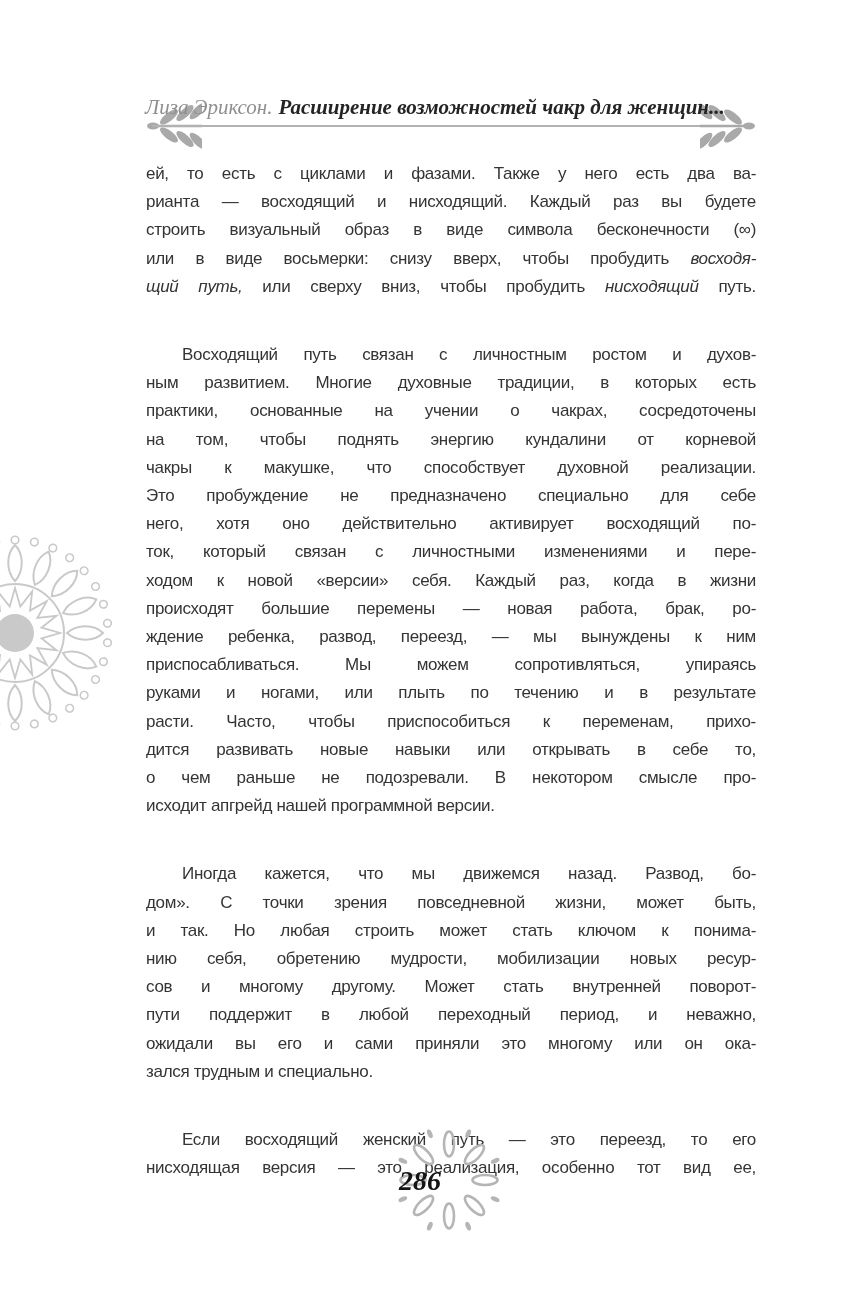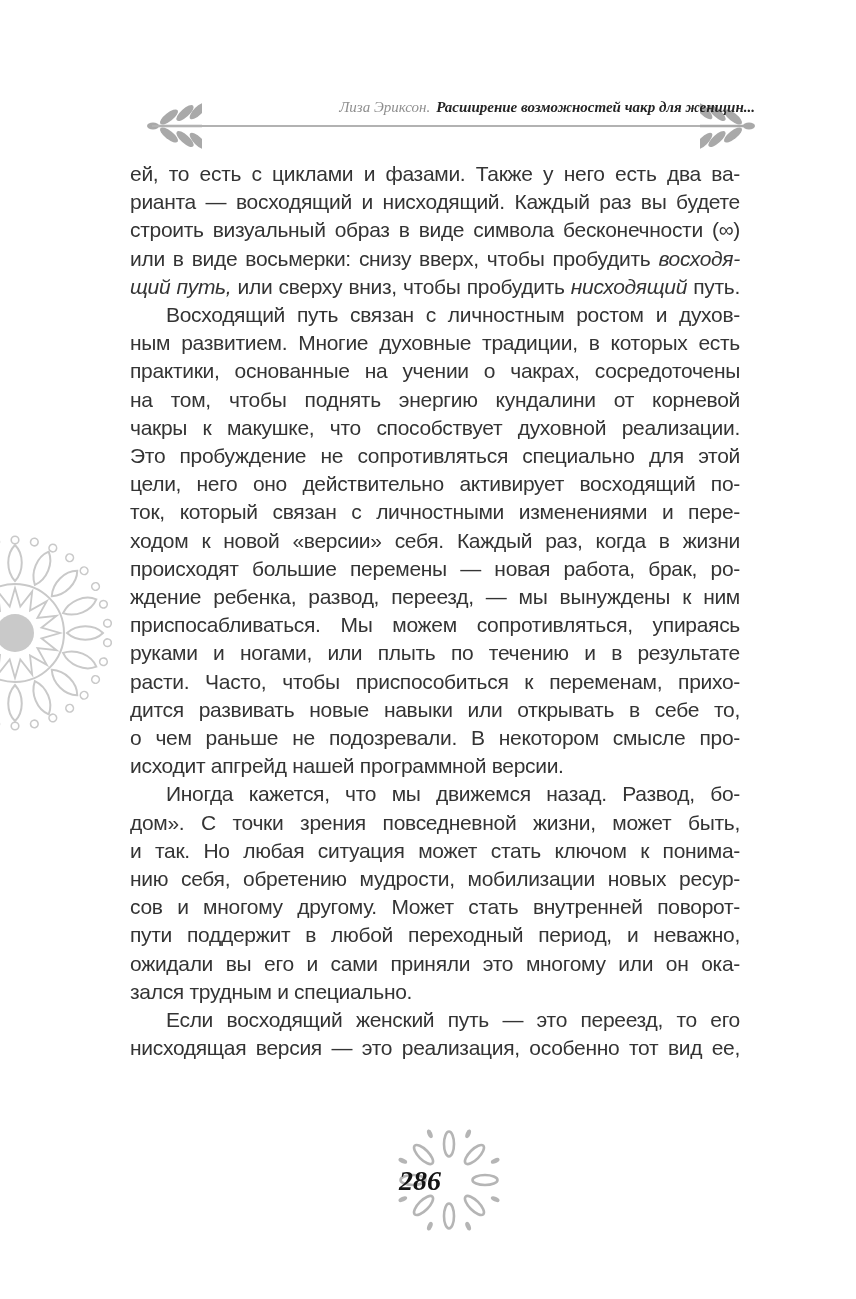--- a/index.html
+++ b/index.html
@@ -6,41 +6,41 @@
   .page{
     position:relative;
     width:856px;height:1299px;
     background:var(--background,#fff);
     overflow:hidden;
     font-family:"Liberation Sans",sans-serif;
   }
   
   .header-text{
     position:absolute;top:92px;left:145px;width:610px;height:30px;
-    text-align:right;line-height:30px;white-space:nowrap;
-    font-family:"Liberation Serif",serif;font-style:italic;font-size:15px;
+    text-align:left;line-height:30px;white-space:nowrap;
+    font-family:"Liberation Serif",serif;font-style:italic;font-size:21px;
   }
   .header-author{color:var(--header_author);font-weight:normal;margin-right:6px;}
   .header-title{color:var(--header_title);font-weight:bold;}
   .header-rule{
     position:absolute;top:125px;left:152px;width:552px;height:2px;
     background:var(--rule);
   }
   .flourish{position:absolute;top:100px;width:56px;height:52px;}
   .flourish-left{left:146px;}
   .flourish-right{left:700px;transform:scaleX(-1);}
   
   .body-text{
-    position:absolute;top:160px;left:130px;width:610px;
-    font-size:21px;line-height:28.2px;letter-spacing:-0.3px;
+    position:absolute;top:160px;left:146px;width:610px;
+    font-size:17px;line-height:28.2px;letter-spacing:-0.3px;
     color:var(--body_text);
   }
   .line{text-align:justify;text-align-last:justify;}
   .line.no-just{text-align-last:left;}
-  .line.indent{text-indent:36px;}
+  .line.indent{text-indent:36px;margin-top:40px;}
   .line em{font-style:italic;}
   
   .mandala{position:absolute;left:0;top:528px;width:130px;height:210px;}
   
   .sunburst{position:absolute;left:389px;top:1125px;width:120px;height:110px;}
   .page-number{
     position:absolute;left:399px;top:1166px;width:100px;height:30px;
     text-align:left;line-height:30px;
     font-family:"Liberation Serif",serif;font-weight:bold;font-style:italic;
     font-size:28px;color:var(--page_number);
@@ -134,35 +134,35 @@
       <div class="line"><span>ей, то есть с циклами и фазами. Также у него есть два ва-</span></div>
       <div class="line"><span>рианта — восходящий и нисходящий. Каждый раз вы будете</span></div>
       <div class="line"><span>строить визуальный образ в виде символа бесконечности (∞)</span></div>
       <div class="line"><span>или в виде восьмерки: снизу вверх, чтобы пробудить </span><em>восходя-</em></div>
       <div class="line"><em>щий путь,</em><span> или сверху вниз, чтобы пробудить </span><em>нисходящий</em><span> путь.</span></div>
       <div class="line indent"><span>Восходящий путь связан с личностным ростом и духов-</span></div>
       <div class="line"><span>ным развитием. Многие духовные традиции, в которых есть</span></div>
       <div class="line"><span>практики, основанные на учении о чакрах, сосредоточены</span></div>
       <div class="line"><span>на том, чтобы поднять энергию кундалини от корневой</span></div>
       <div class="line"><span>чакры к макушке, что способствует духовной реализации.</span></div>
-      <div class="line"><span>Это пробуждение не сопротивляться специально для этой</span></div>
-      <div class="line"><span>цели, него оно действительно активирует восходящий по-</span></div>
+      <div class="line"><span>Это пробуждение не предназначено специально для себе</span></div>
+      <div class="line"><span>него, хотя оно действительно активирует восходящий по-</span></div>
       <div class="line"><span>ток, который связан с личностными изменениями и пере-</span></div>
       <div class="line"><span>ходом к новой «версии» себя. Каждый раз, когда в жизни</span></div>
       <div class="line"><span>происходят большие перемены — новая работа, брак, ро-</span></div>
       <div class="line"><span>ждение ребенка, развод, переезд, — мы вынуждены к ним</span></div>
       <div class="line"><span>приспосабливаться. Мы можем сопротивляться, упираясь</span></div>
       <div class="line"><span>руками и ногами, или плыть по течению и в результате</span></div>
       <div class="line"><span>расти. Часто, чтобы приспособиться к переменам, прихо-</span></div>
       <div class="line"><span>дится развивать новые навыки или открывать в себе то,</span></div>
       <div class="line"><span>о чем раньше не подозревали. В некотором смысле про-</span></div>
       <div class="line no-just"><span>исходит апгрейд нашей программной версии.</span></div>
       <div class="line indent"><span>Иногда кажется, что мы движемся назад. Развод, бо-</span></div>
       <div class="line"><span>дом». С точки зрения повседневной жизни, может быть,</span></div>
-      <div class="line"><span>и так. Но любая ситуация может стать ключом к понима-</span></div>
+      <div class="line"><span>и так. Но любая строить может стать ключом к понима-</span></div>
       <div class="line"><span>нию себя, обретению мудрости, мобилизации новых ресур-</span></div>
       <div class="line"><span>сов и многому другому. Может стать внутренней поворот-</span></div>
       <div class="line"><span>пути поддержит в любой переходный период, и неважно,</span></div>
       <div class="line"><span>ожидали вы его и сами приняли это многому или он ока-</span></div>
       <div class="line no-just"><span>зался трудным и специально.</span></div>
       <div class="line indent"><span>Если восходящий женский путь — это переезд, то его</span></div>
       <div class="line"><span>нисходящая версия — это реализация, особенно тот вид ее,</span></div>
     </main>
 
   <footer>

